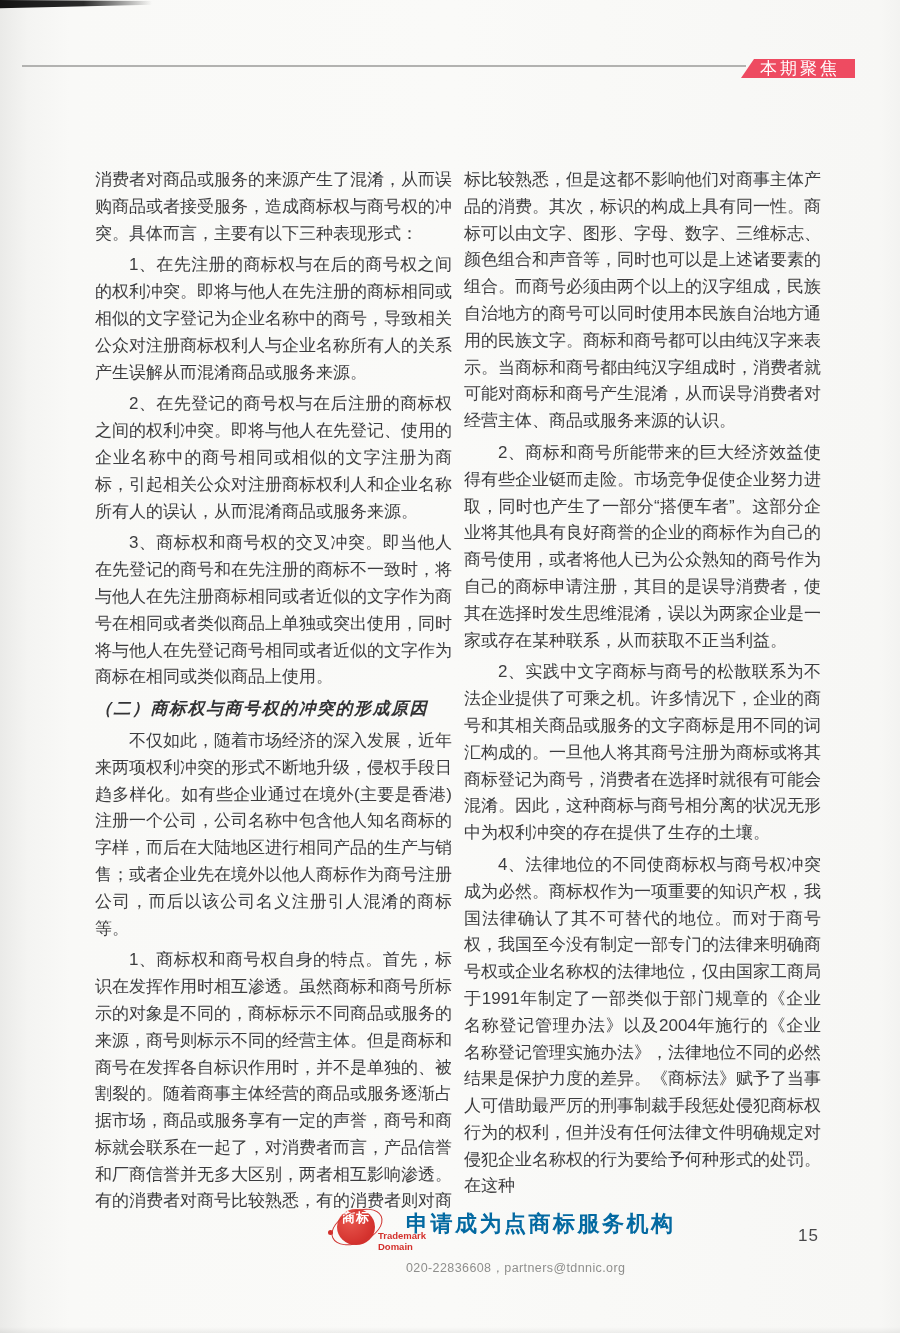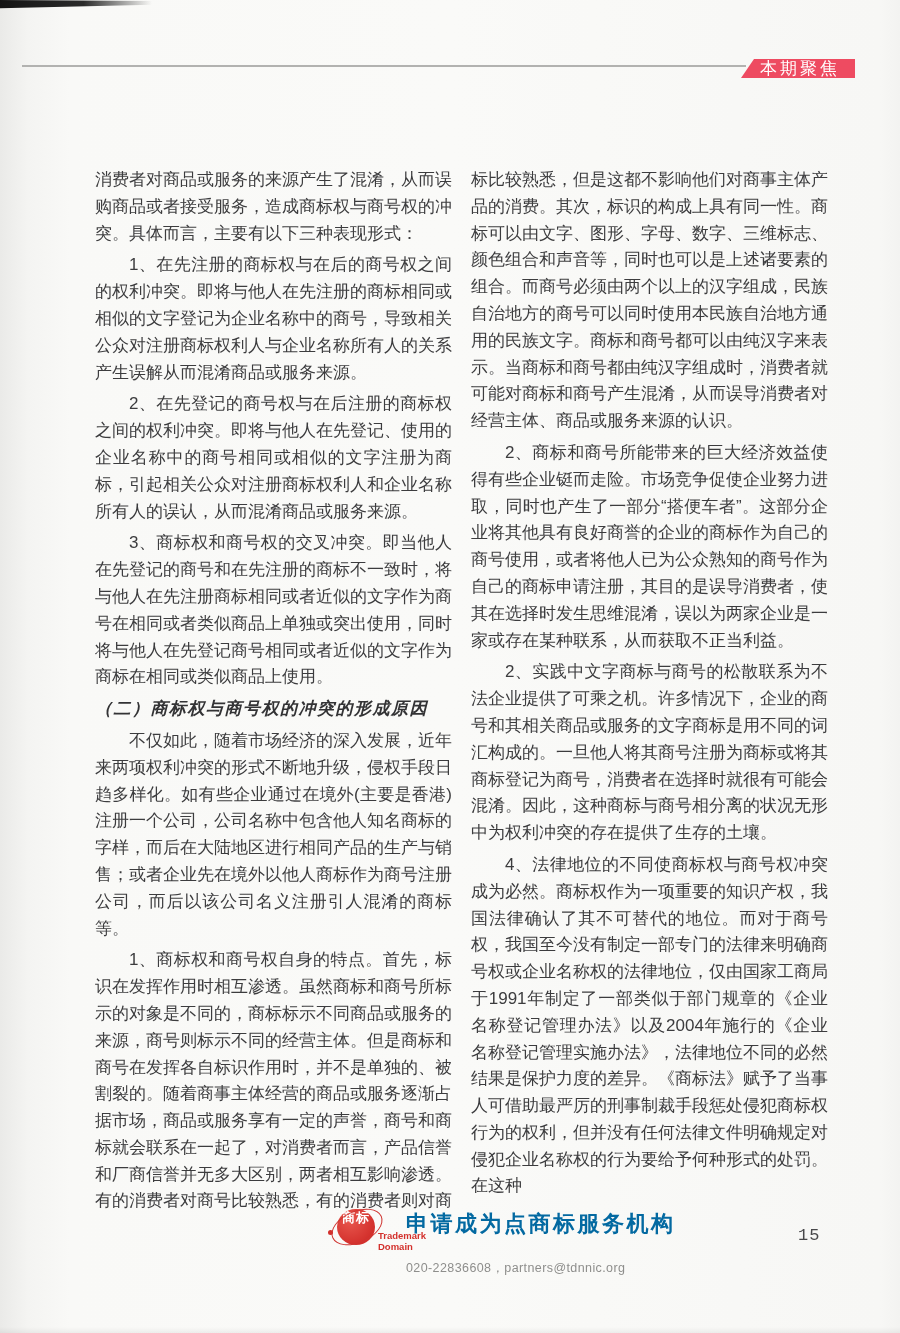--- a/index.html
+++ b/index.html
@@ -20,21 +20,21 @@
   }
   .focus-badge{
     position:absolute;top:59px;left:741px;width:114px;height:19px;
     clip-path:polygon(13px 0,100% 0,100% 100%,0 100%);
     color:#fff;display:flex;align-items:center;justify-content:center;
     font-size:17px;letter-spacing:3px;padding-left:4px;box-sizing:border-box;
     font-weight:500;
   }
   .columns{
     position:absolute;top:167px;left:95px;width:727px;
-    display:flex;gap:19px;
+    display:flex;gap:12px;
   }
   .column{
     width:357px;flex:0 0 357px;
     font-size:17px;line-height:26.8px;color:#3c3c3e;
     text-align:justify;text-justify:inter-ideograph;
   }
   .para{margin:0 0 5px 0;}
   .para.indent{text-indent:2em;}
   .para.heading{
     font-family:"Liberation Serif","DejaVu Serif",serif;
@@ -46,21 +46,21 @@
   .logo-dot{position:absolute;left:0;top:27px;width:5px;height:5px;border-radius:50%;}
   .logo-globe{position:absolute;left:9px;top:6px;width:38px;height:36px;border-radius:50%;
     display:flex;align-items:flex-start;justify-content:center;color:#fff;font-size:13px;font-weight:bold;letter-spacing:1px;}
   .logo-orbit{position:absolute;left:2px;top:8px;width:52px;height:30px;border:1.6px solid #cf3531;
     border-radius:50%;transform:rotate(-24deg);pointer-events:none;}
   .logo-en{position:absolute;left:50px;top:28px;font-size:9.5px;line-height:10.5px;
     font-weight:bold;white-space:nowrap;}
   .footer-text{position:absolute;left:78px;top:6px;white-space:nowrap;}
   .slogan{font-size:22px;font-weight:bold;color:#0369a1;letter-spacing:2.5px;}
   .contact{font-size:12.5px;color:#8e8e8c;margin-top:21px;letter-spacing:0.4px;}
-  .page-num{position:absolute;left:798px;top:1226px;font-size:17px;color:#48484a;letter-spacing:1px;font-family:Liberation Mono, monospace;}
+  .page-num{position:absolute;left:798px;top:1226px;font-size:17px;color:#48484a;letter-spacing:1px;}
   .bottom-shade{position:absolute;left:0;bottom:0;width:900px;height:6px;
     background:linear-gradient(to bottom,rgba(0,0,0,0),rgba(0,0,0,0.05));}
 </style>
 </head>
 <body>
 
 <div class="artifact-top"></div>
 
 <div class="header-rule" style="background: rgb(178, 178, 176);"></div>
 

